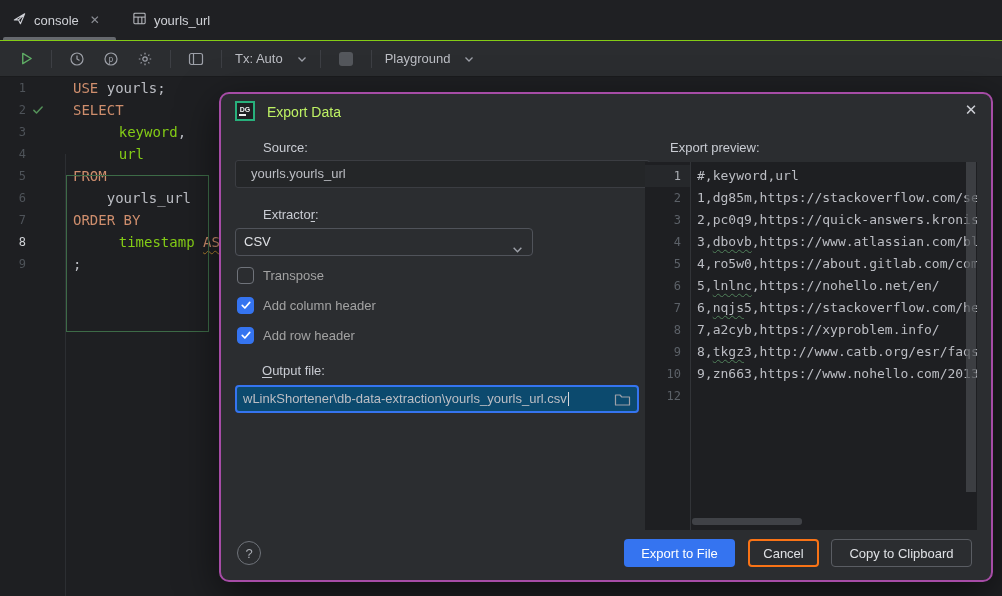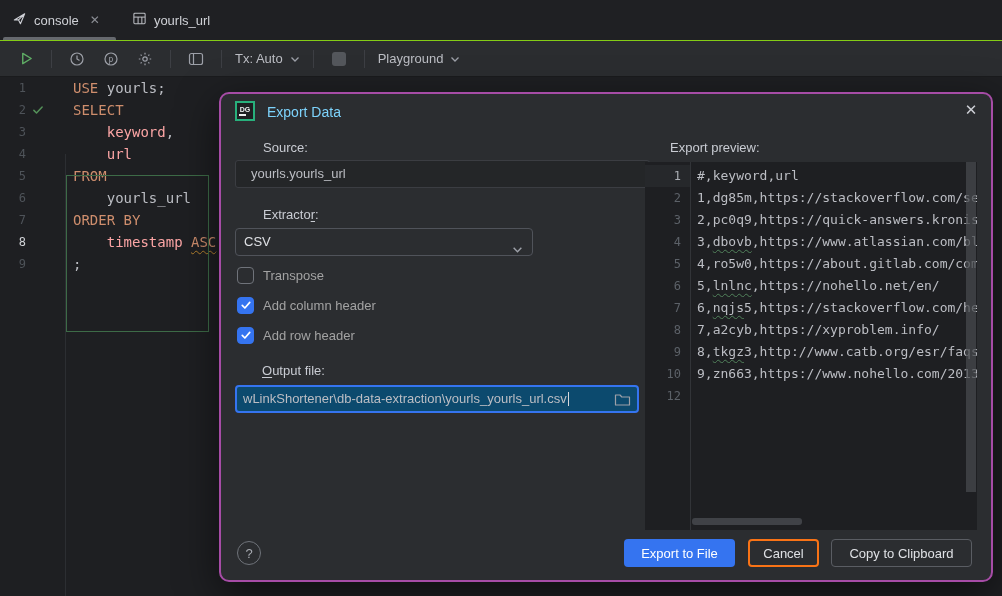--- a/index.html
+++ b/index.html
@@ -7,40 +7,40 @@
        font-family:"Liberation Sans",sans-serif;-webkit-font-smoothing:antialiased;}
   
   #tabbar{position:absolute;top:0;left:0;right:0;height:40px;background:#1f2023;border-bottom:2px solid #84cc16;display:flex;align-items:center;}
   .tab{position:relative;display:flex;align-items:center;gap:7px;height:100%;padding:0 12px;color:#cfd1d6;font-size:13px;cursor:default;}
   .tab .tab-close{color:#8b8e95;font-size:12px;margin-left:4px;}
   #tab-underline{position:absolute;left:3px;bottom:0;width:113px;height:3px;background:#66696e;border-radius:2px 2px 0 0;}
   
   #toolbar{position:absolute;top:41px;left:0;right:0;height:35px;background:#2b2d30;border-bottom:1px solid #1a1b1d;display:flex;align-items:center;padding-left:14px;gap:10px;}
   .tbtn{display:flex;align-items:center;justify-content:center;width:24px;height:24px;border-radius:4px;}
   .tsep{width:1px;height:18px;background:#3d3f44;margin:0 3px;}
-  .tlabel{color:#bcbec4;font-size:13px;display:flex;align-items:center;gap:7px;}
+  .tlabel{color:#bcbec4;font-size:13px;display:flex;align-items:center;gap:14px;}
   .stop-square{width:14px;height:14px;border-radius:3px;background:#54575c;}
   
   #editor{position:absolute;top:77px;left:0;right:0;bottom:0;background:#1e1f22;}
   #gutter-sep{position:absolute;top:77px;bottom:0;left:65px;width:1px;background:#2c2e32;}
   .eline{display:flex;height:22px;line-height:22px;font-family:"DejaVu Sans Mono",monospace;font-size:14px;white-space:pre;}
   .eline .lnum{width:26px;text-align:right;color:#4e5359;font-size:12px;flex:none;}
   .eline.active .lnum{color:#d0d2d6;}
   .eline .lcheck{width:24px;flex:none;display:flex;align-items:center;padding-left:6px;}
   .eline .lcode{margin-left:17px;}
   #stmt-box{position:absolute;left:66px;top:98px;width:141px;height:155px;border:1px solid #3d6b47;pointer-events:none;}
-  .sk{color:#cf8e6d;} .sc{color:#fca5a5;} .sp{color:#bcbec4;}
+  .sk{color:#cf8e6d;} .sc{color:#84cc16;margin-left:12px;} .sp{color:#bcbec4;}
   .ske{color:#cf8e6d;text-decoration:underline wavy #b3812e 1px;text-underline-offset:3px;}
   .ssq{color:#bcbec4;text-decoration:underline wavy #51825b 1px;text-underline-offset:3px;}
   
   #dialog{position:absolute;left:219px;top:92px;width:770px;height:486px;background:#2b2d30;border:2px solid #a64ca6;border-radius:10px;box-shadow:0 12px 40px rgba(0,0,0,.55);z-index:10;}
   #dg-logo{position:absolute;left:14px;top:7px;width:16px;height:16px;border:2px solid #28b07c;background:#1e1f22;display:flex;flex-direction:column;align-items:center;justify-content:center;}
   #dg-logo .dg-text{color:#eceef0;font-size:7px;font-weight:bold;line-height:7px;letter-spacing:0;}
   #dg-logo .dg-bar{width:7px;height:2px;background:#eceef0;margin-top:1px;align-self:flex-start;margin-left:2px;}
-  #dlg-title{position:absolute;left:46px;top:10px;color:#7dd3fc;font-size:14px;}
+  #dlg-title{position:absolute;left:46px;top:10px;color:#bef264;font-size:14px;}
   #dlg-close{position:absolute;left:740px;top:6px;width:20px;height:20px;color:#ced0d6;font-size:15px;display:flex;align-items:center;justify-content:center;}
   .dlabel{position:absolute;color:#c9ccd3;font-size:13px;margin-left:25px;}
   .mn{text-decoration:underline;text-underline-offset:2px;}
   #source-field{position:absolute;left:14px;top:66px;width:398px;height:26px;background:#242628;border:1px solid #3b3d42;border-radius:3px;color:#bcbec4;font-size:13px;line-height:26px;padding-left:15px;box-sizing:content-box;}
   #extractor-combo{position:absolute;left:14px;top:134px;width:288px;height:26px;background:#2b2d30;border:1px solid #50535a;border-radius:4px;color:#dfe1e5;font-size:13px;line-height:26px;padding-left:8px;display:flex;align-items:center;}
   #extractor-combo .combo-chevron{position:absolute;right:9px;top:8px;}
   .cb-row{position:absolute;left:16px;display:flex;align-items:center;gap:9px;height:20px;}
   .cb-box{width:17px;height:17px;border-radius:4px;border:1px solid #6f737a;box-sizing:border-box;display:flex;align-items:center;justify-content:center;background:transparent;}
   .cb-box svg{display:none;}
   .cb-row.checked .cb-box{background:#3574f0;border-color:#3574f0;}

